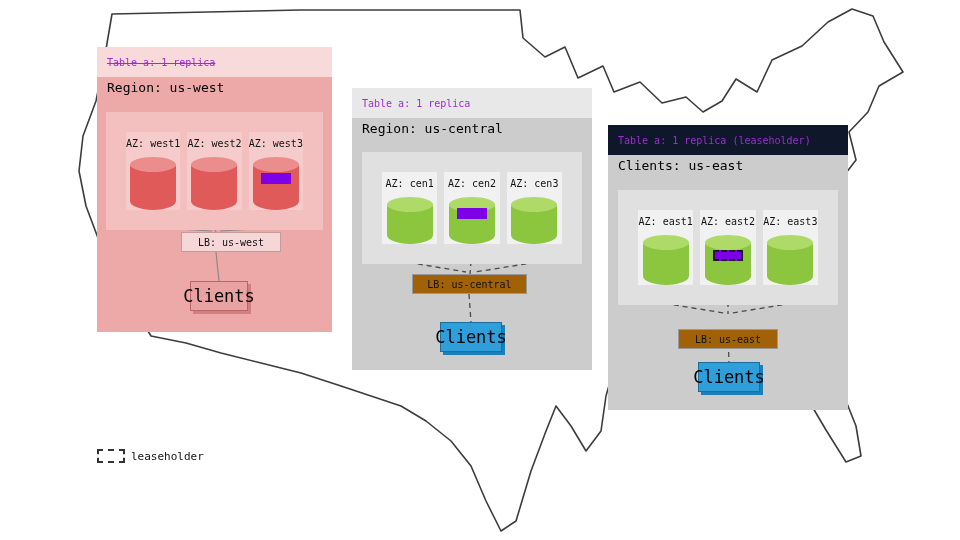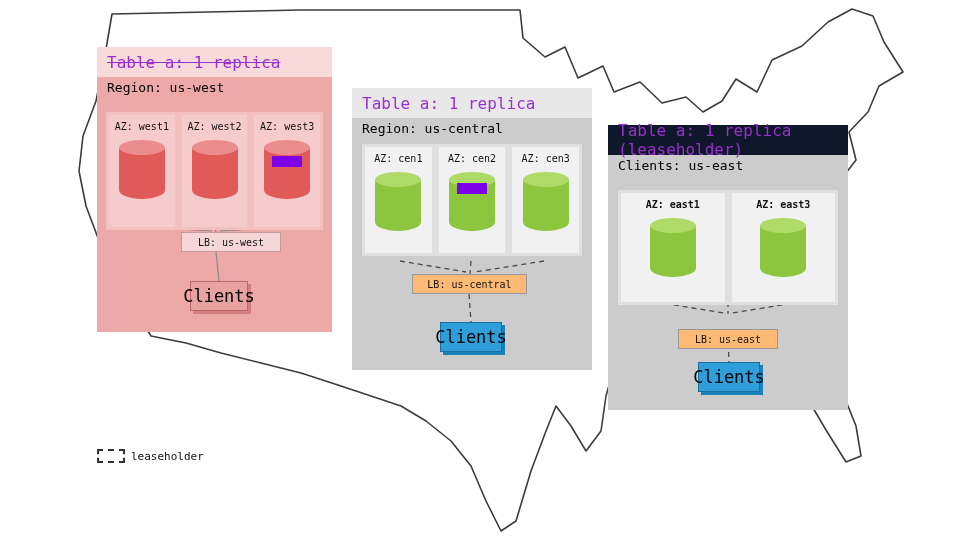--- a/index.html
+++ b/index.html
@@ -2,56 +2,56 @@
 <html><head>
 <meta charset="utf-8">
 <style>
   html,body{margin:0;padding:0;}
   body{
     width:960px;height:540px;position:relative;overflow:hidden;background:#ffffff;
     font-family:"DejaVu Sans Mono","Liberation Mono",monospace;
   }
   svg.map{position:absolute;left:0;top:0;z-index:0;}
   .card{position:absolute;z-index:2;}
-  .card-header{height:30px;display:flex;align-items:center;padding:4px 10px;font-size:16px;box-sizing:border-box;}
+  .card-header{height:30px;display:flex;align-items:center;padding:4px 10px;font-size:10px;box-sizing:border-box;}
   .purple{color:#9c2fd0;}
   .strike{text-decoration:line-through;}
   .card-body{position:absolute;top:30px;left:0;right:0;bottom:0;}
   .region-title{position:absolute;left:10px;top:3px;font-size:13px;color:#000;}
   .conn{position:absolute;left:0;top:0;pointer-events:none;}
-  .az-container{position:absolute;display:flex;gap:7px;padding:3px;box-sizing:border-box;}
+  .az-container{position:absolute;display:flex;gap:7px;padding:20px;box-sizing:border-box;}
   .az-box{flex:1;display:flex;flex-direction:column;align-items:center;padding-top:6px;font-size:10px;color:#111;}
   .cyl{position:relative;width:46px;height:58px;margin-top:9px;border-radius:23px/9px;}
   .cyl::before{content:"";position:absolute;top:-1px;left:0;width:46px;height:15px;border-radius:50%;}
   .cyl.red{background:#e05a5a;}   .cyl.red::before{background:#ec8d8d;}
   .cyl.green{background:#8cc63e;} .cyl.green::before{background:#aeda67;}
   .marker{position:absolute;width:30px;height:11px;left:8px;top:15px;background:#7d00e8;z-index:3;}
   .marker.dashed{width:26px;height:7px;left:8px;top:14px;border:2px dashed #1a1a1a;}
   .lb-box{position:absolute;height:20px;display:flex;align-items:center;justify-content:center;
-          font-size:10px;color:#111;border:1px solid #999;box-sizing:border-box;background:#fdba74;}
+          font-size:10px;color:#111;border:1px solid #999;box-sizing:border-box;background:#a16207;}
   .lb-box.pink{background:#f6d7d7;border-color:#c79a9a;}
   .clients{position:absolute;height:30px;display:flex;align-items:center;justify-content:center;
            font-size:17px;color:#000;box-sizing:border-box;}
   .clients.pink{background:#e9a2a2;border:1px solid #b66;box-shadow:3px 3px 0 #d27f7f;}
   .clients.blue{background:#2e9fdb;border:1px solid #1a6f9e;box-shadow:3px 3px 0 #1b7fb8;}
   
   .card-west{left:97px;top:47px;width:235px;height:285px;background:#eda8a8;}
   .card-west .card-header{background:#f9dada;}
   .card-west .az-container{left:9px;top:35px;width:217px;height:118px;background:#f3bfbf;}
   .card-west .az-box{background:#f6cbcb;}
   
   .card-central{left:352px;top:88px;width:240px;height:282px;background:#cccccc;}
   .card-central .card-header{background:#e8e8e8;}
-  .card-central .az-container{left:10px;top:26px;width:220px;height:112px;background:#e0e0e0;}
+  .card-central .az-container{left:10px;top:34px;width:220px;height:112px;background:#e0e0e0;}
   .card-central .az-box{background:#f1f1f1;}
   
   .card-east{left:608px;top:125px;width:240px;height:285px;background:#cccccc;}
   .card-east .card-header{background:#0f172a;}
   .card-east .az-container{left:10px;top:35px;width:220px;height:115px;background:#e0e0e0;}
-  .card-east .az-box{background:#f1f1f1;font-weight:bold;}
+  .card-east .az-box{background:#f1f1f1;}
   
   .legend{position:absolute;left:97px;top:449px;display:flex;align-items:center;gap:6px;z-index:2;}
   .legend-swatch{width:24px;height:10px;border:2px dashed #333;background:#fff;}
   .legend-label{font-size:11px;color:#111;}
 </style>
 </head>
 <body>
 
 <svg class="map" width="960" height="540" viewBox="0 0 960 540">
   <path d="M112,14 L300,10 L520,10
@@ -133,20 +133,26 @@
     <svg class="conn" width="240" height="255" viewBox="0 0 240 255">
       <path d="M48,147 L116,158 M120,147 L120,159 M192,147 L124,158 M120,179 L121,207" stroke="#4a4a4a" stroke-width="1.3" fill="none" stroke-dasharray="5,4"></path>
     </svg>
     <div class="region-title">Clients: us-east</div>
     <div class="az-container">
       <div class="az-box">
         <span>AZ: east1</span>
         <div class="cyl green"></div>
       </div>
       <div class="az-box">
+        <span>AZ: east2</span>
+        <div class="cyl green">
+          <div class="marker dashed"></div>
+        </div>
+      </div>
+      <div class="az-box">
         <span>AZ: east3</span>
         <div class="cyl green"></div>
       </div>
     </div>
     <div class="lb-box" style="left:70px;top:174px;width:100px;">LB: us-east</div>
     <div class="clients blue" style="left:90px;top:207px;width:62px;">Clients</div>
   </div>
 </section>
 
 <div class="legend">

